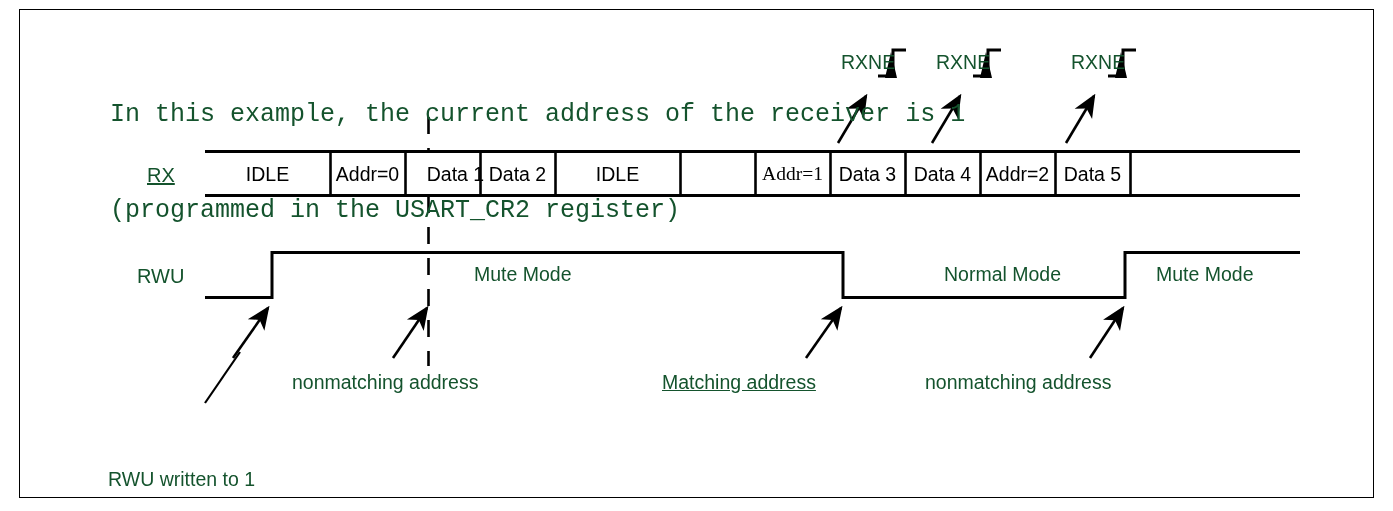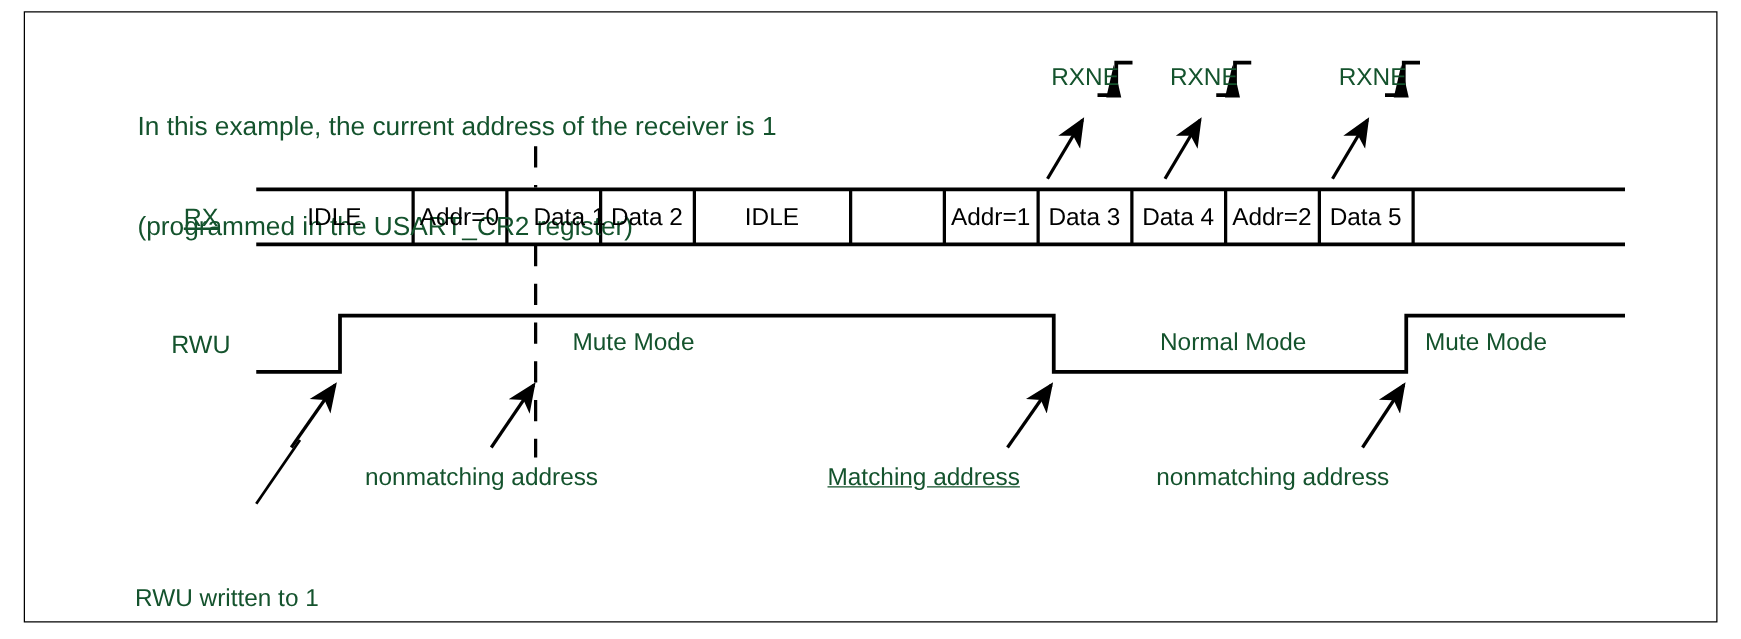--- a/index.html
+++ b/index.html
@@ -34,31 +34,33 @@
     height: 511px;
   }
   .txt {
     position: absolute;
     font-family: "Liberation Sans", sans-serif;
     color: #14532d;
     white-space: pre;
     line-height: 1.28;
   }
   .note {
-    font-size: 21px;
+    font-size: 25px;
+    font-family: Liberation Mono, monospace;
   }
   .siglabel {
     font-size: 20px;
   }
   .cell-label {
     font-size: 19.5px;
     text-align: right;
   }
   .mode-label {
     font-size: 19.5px;
+    margin-left: 16px;
   }
   .annot {
     font-size: 19.5px;
   }
   .rxne-label {
     font-size: 19.5px;
   }
   .cellwrap {
     position: absolute;
     display: flex;
@@ -156,21 +158,21 @@
   </div>
   <div class="cellwrap" style="left:405px;  top:152px; width:75px;margin-left:13px;">
     <span class="cell-label">Data 1</span>
   </div>
   <div class="cellwrap" style="left:480px;  top:152px; width:75px;">
     <span class="cell-label">Data 2</span>
   </div>
   <div class="cellwrap" style="left:555px;  top:152px; width:125px;">
     <span class="cell-label">IDLE</span>
   </div>
-  <div class="cellwrap" style="left:755px;  top:152px; width:75px;">
+  <div class="cellwrap" style="left:755px;  top:152px; width:75px;font-family:Liberation Serif, serif;">
     <span class="cell-label">Addr=1</span>
   </div>
   <div class="cellwrap" style="left:830px;  top:152px; width:75px;">
     <span class="cell-label">Data 3</span>
   </div>
   <div class="cellwrap" style="left:905px;  top:152px; width:75px;">
     <span class="cell-label">Data 4</span>
   </div>
   <div class="cellwrap" style="left:980px;  top:152px; width:75px;">
     <span class="cell-label">Addr=2</span>

